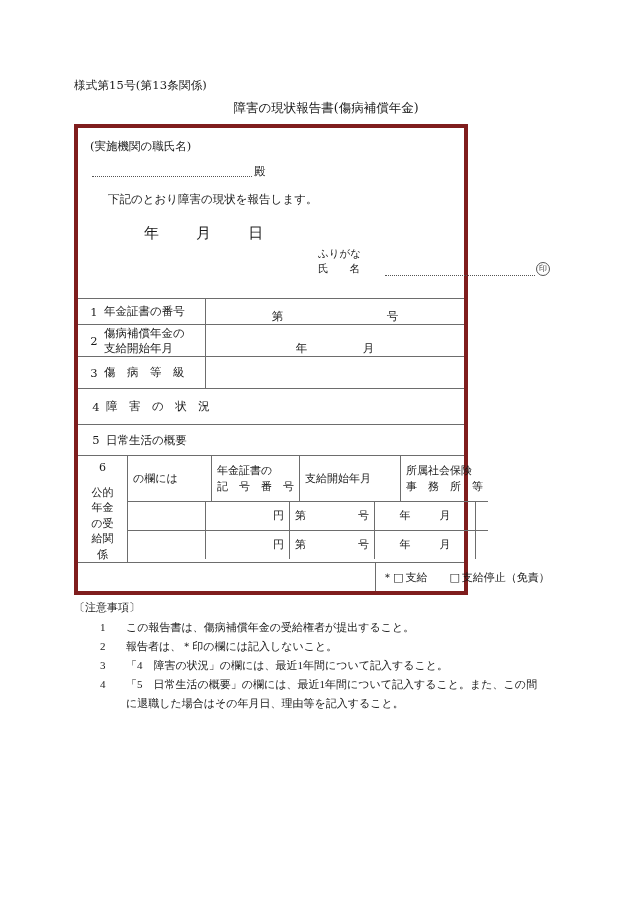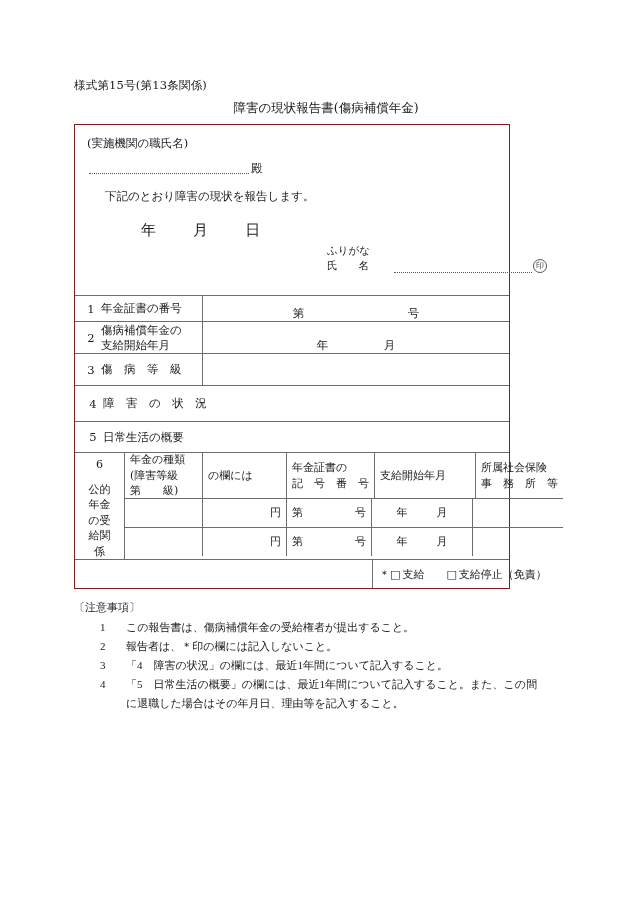--- a/index.html
+++ b/index.html
@@ -21,22 +21,22 @@
   }
   .doc-title{
     position:absolute;left:0;top:100px;width:630px;
     text-align:center;font-size:12.5px;white-space:nowrap;
     padding-left:22px;box-sizing:border-box;
   }
 
   
   .frame{
     position:absolute;left:74px;top:124px;
-    width:436px;
-    border:1px solid #7f1d1d;
+    width:394px;
+    border:4px solid #7f1d1d;
     box-sizing:border-box;
   }
 
   
   .top-block{position:relative;height:170px;}
   .org-name{position:absolute;left:12px;top:11px;font-size:11.5px;white-space:nowrap;}
   .dotted-line{
     position:absolute;left:14px;top:48px;width:160px;
     border-bottom:1px dotted #555;height:0;
   }
@@ -49,21 +49,20 @@
 
   .reporter{
     position:absolute;left:240px;top:118px;width:232px;
     font-size:10.5px;line-height:15px;
   }
   .rrow{display:flex;align-items:flex-end;white-space:nowrap;}
   .rlabel{flex:0 0 auto;}
   .rlabel.spread{
     display:inline-flex;justify-content:space-between;
     width:66px;
-    margin-left:12px;
   }
   .rdots{
     flex:1 1 auto;border-bottom:1px dotted #555;height:11px;margin-left:1px;
   }
   .rdots.nodots{border-bottom:none;}
   .seal{
     flex:0 0 auto;margin-left:1px;
     width:12px;height:12px;border:1px solid #555;border-radius:50%;
     font-size:8px;line-height:11px;text-align:center;color:#444;
   }
@@ -244,25 +243,20 @@
         <span>公的</span>
         <span>年金</span>
         <span>の受</span>
         <span>給関</span>
         <span>係</span>
       </div>
 
       <div class="sec6-body">
 
         <div class="t-row head-row">
-          <div class="t-cell c1">
-            <span class="just">年金の種類</span>
-            <span class="just">(障害等級</span>
-            <span>第　　級)</span>
-          </div>
           <div class="t-cell c2">
             <span class="just">の欄には</span>
           </div>
           <div class="t-cell c3">
             <span class="just">年金証書の</span>
             <span class="just">記　号　番　号</span>
           </div>
           <div class="t-cell c4">
             <span class="just">支給開始年月</span>
           </div>

